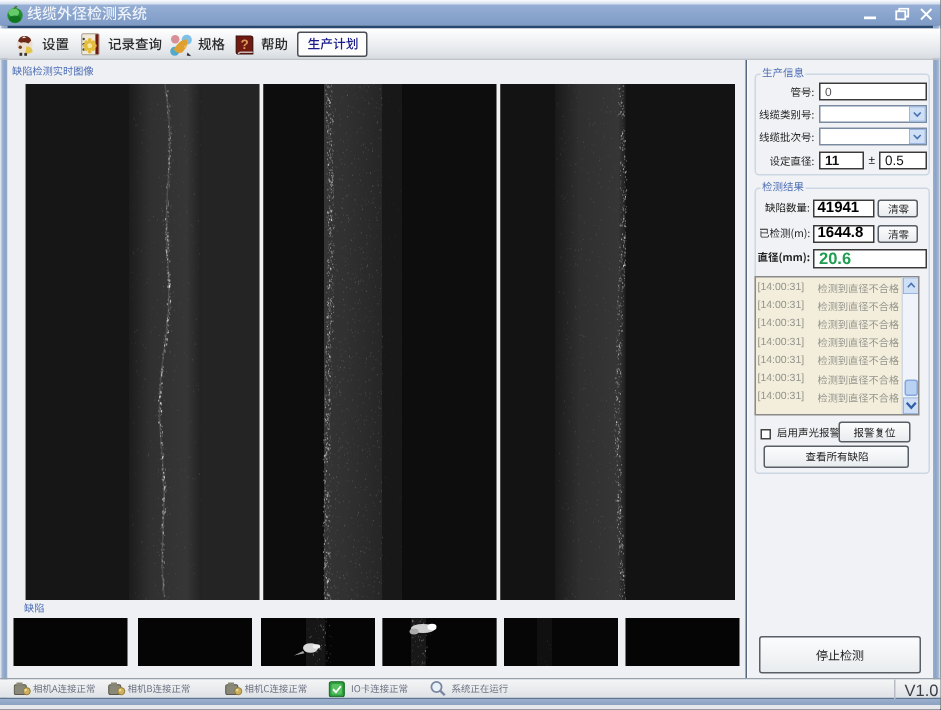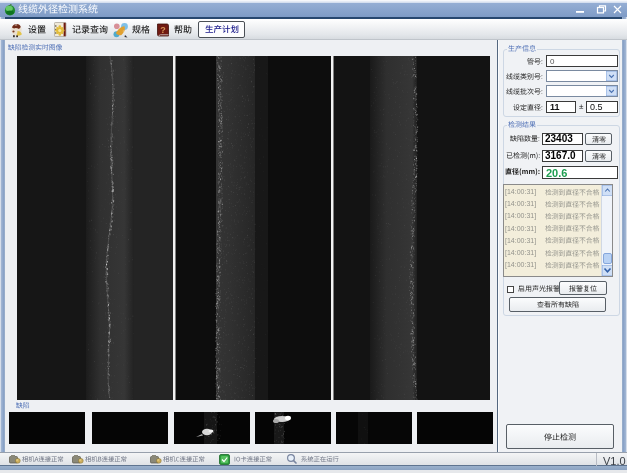--- a/index.html
+++ b/index.html
@@ -385,32 +385,32 @@
   </div>
 <div style="position:absolute;left:503px;top:125px;width:117px;height:191px;border:1px solid #cdd7e4;border-radius:3px;"></div>
 <div style="position:absolute;left:507px;top:121px;width:30.0px;height:8px;background:#f0f2f5;"></div>
 <div style="position:absolute;left:508px;top:121px"><svg width="28.0" height="7" viewBox="0 0 4000 1000" style="vertical-align:top;margin-top:0px;margin-left:0px;overflow:visible">
       <path transform="translate(0,860)" d="M468 -530V-465H807V-530ZM397 -355C425 -279 453 -179 461 -113L523 -131C514 -195 486 -294 456 -370ZM591 -383C609 -307 626 -208 631 -142L694 -153C688 -218 670 -315 650 -391ZM179 -840V-650H49V-580H172C145 -448 89 -293 33 -211C45 -193 63 -160 71 -138C111 -200 149 -300 179 -404V79H248V-442C274 -393 303 -335 316 -304L361 -357C346 -387 271 -505 248 -539V-580H352V-650H248V-840ZM624 -847C556 -706 437 -579 311 -502C325 -487 347 -455 356 -440C458 -511 558 -611 634 -726C711 -626 826 -518 927 -451C935 -471 952 -501 966 -519C864 -579 739 -689 670 -786L690 -823ZM343 -35V32H938V-35H754C806 -129 866 -265 908 -373L842 -391C807 -284 744 -131 690 -35Z M1486 -92C1537 -42 1596 28 1624 73L1673 39C1644 -4 1584 -72 1533 -121ZM1312 -782V-154H1371V-724H1588V-157H1649V-782ZM1867 -827V-7C1867 8 1861 13 1847 13C1833 14 1786 14 1733 13C1742 31 1752 60 1755 76C1825 77 1868 75 1894 64C1919 53 1929 34 1929 -7V-827ZM1730 -750V-151H1790V-750ZM1446 -653V-299C1446 -178 1426 -53 1259 32C1270 41 1289 66 1296 78C1476 -13 1504 -164 1504 -298V-653ZM1081 -776C1137 -745 1209 -697 1243 -665L1289 -726C1253 -756 1180 -800 1126 -829ZM1038 -506C1093 -475 1166 -430 1202 -400L1247 -460C1209 -489 1135 -532 1081 -560ZM1058 27 1126 67C1168 -25 1218 -148 1254 -253L1194 -292C1154 -180 1098 -50 1058 27Z M2035 -53 2048 24C2147 2 2280 -26 2406 -55L2400 -124C2266 -97 2128 -68 2035 -53ZM2056 -427C2071 -434 2096 -439 2223 -454C2178 -391 2136 -341 2117 -322C2084 -286 2061 -262 2038 -257C2047 -237 2059 -200 2063 -184C2087 -197 2123 -205 2402 -256C2400 -272 2397 -302 2398 -322L2175 -286C2256 -373 2335 -479 2403 -587L2334 -629C2315 -593 2293 -557 2270 -522L2137 -511C2196 -594 2254 -700 2299 -802L2222 -834C2182 -717 2110 -593 2087 -561C2066 -529 2048 -506 2030 -502C2039 -481 2052 -443 2056 -427ZM2639 -841V-706H2408V-634H2639V-478H2433V-406H2926V-478H2716V-634H2943V-706H2716V-841ZM2459 -304V79H2532V36H2826V75H2901V-304ZM2532 -32V-236H2826V-32Z M3159 -792V-394H3461V-309H3062V-240H3400C3310 -144 3167 -58 3036 -15C3053 1 3076 28 3088 47C3220 -3 3364 -98 3461 -208V80H3540V-213C3639 -106 3785 -9 3914 42C3925 23 3949 -5 3965 -21C3839 -63 3694 -148 3601 -240H3939V-309H3540V-394H3848V-792ZM3236 -563H3461V-459H3236ZM3540 -563H3767V-459H3540ZM3236 -727H3461V-625H3236ZM3540 -727H3767V-625H3540Z" fill="#4a6cb4"></path>
     </svg></div>
 <div style="position:absolute;left:510.1px;top:135px"><svg width="29.9" height="7" viewBox="0 0 4278 1000" style="vertical-align:top;margin-top:0px;margin-left:0px;overflow:visible">
       <path transform="translate(0,860)" d="M814 -390H701C703 -426 704 -461 704 -497V-609H814ZM632 -840V-680H485V-609H632V-497C632 -461 631 -425 628 -390H468V-320H620C598 -190 540 -68 389 27C406 39 432 65 444 81C590 -13 655 -133 683 -261C730 -110 806 13 916 82C929 62 953 34 971 19C857 -44 779 -171 738 -320H961V-390H885V-680H704V-840ZM123 -842C107 -733 77 -621 35 -546C53 -538 86 -520 100 -509C120 -547 138 -595 154 -647H220V-498H42V-430H220V-132H135V-361H72V22H135V-64H377V-15H441V-361H377V-132H290V-430H459V-498H290V-647H445V-716H173C182 -752 190 -790 196 -827Z M1608 -467C1580 -441 1534 -412 1488 -388L1435 -405V79H1505V37H1848V76H1919V-395H1694V-332H1848V-215H1701V-153H1848V-27H1505V-153H1638V-215H1505V-333C1562 -358 1624 -389 1671 -422ZM1556 -840C1523 -697 1460 -574 1366 -497C1383 -485 1414 -462 1426 -449C1489 -506 1542 -585 1581 -678H1836C1825 -587 1813 -547 1799 -534C1792 -526 1783 -525 1769 -525C1754 -525 1718 -525 1679 -529C1689 -511 1697 -483 1698 -463C1739 -461 1779 -460 1799 -463C1825 -464 1841 -470 1856 -486C1881 -511 1896 -572 1911 -715C1912 -724 1914 -744 1914 -744H1606C1615 -771 1622 -798 1629 -827ZM1082 -797V80H1153V-729H1287C1265 -661 1236 -570 1206 -497C1278 -419 1297 -352 1297 -298C1297 -268 1291 -242 1276 -230C1267 -224 1256 -222 1244 -221C1228 -220 1209 -221 1186 -223C1197 -203 1204 -173 1205 -155C1228 -153 1253 -154 1273 -156C1294 -159 1312 -165 1326 -174C1354 -194 1366 -236 1366 -290C1366 -352 1349 -423 1275 -506C1309 -585 1347 -687 1376 -770L1326 -800L1314 -797Z M2438 -821C2420 -781 2388 -723 2362 -688L2413 -663C2440 -696 2473 -747 2503 -793ZM2083 -793C2110 -751 2136 -696 2145 -661L2205 -687C2195 -723 2168 -777 2139 -816ZM2629 -841C2601 -663 2548 -494 2464 -389C2481 -377 2513 -351 2525 -338C2552 -374 2577 -417 2598 -464C2621 -361 2650 -267 2689 -185C2639 -109 2573 -49 2486 -3C2455 -26 2415 -51 2371 -75C2406 -121 2429 -176 2442 -244H2531V-306H2262L2296 -377L2278 -381H2322V-531C2371 -495 2433 -446 2459 -422L2501 -476C2474 -496 2365 -565 2322 -590V-594H2527V-656H2322V-841H2252V-656H2045V-594H2232C2183 -528 2106 -466 2034 -435C2049 -421 2066 -395 2075 -378C2136 -412 2202 -467 2252 -527V-387L2225 -393L2184 -306H2039V-244H2153C2126 -191 2098 -140 2076 -102L2142 -79L2157 -106C2191 -92 2224 -77 2256 -60C2204 -23 2134 2 2042 17C2055 33 2070 60 2075 80C2183 57 2263 24 2322 -25C2368 2 2408 29 2439 55L2463 30C2476 47 2490 70 2496 83C2594 32 2670 -32 2729 -111C2778 -30 2839 35 2916 80C2928 59 2952 30 2970 15C2889 -27 2825 -96 2775 -182C2836 -290 2874 -423 2899 -586H2960V-656H2666C2681 -712 2694 -770 2704 -830ZM2231 -244H2370C2357 -190 2337 -145 2307 -109C2268 -128 2228 -146 2187 -161ZM2646 -586H2821C2803 -461 2776 -354 2734 -265C2693 -359 2664 -469 2646 -586Z M3250 -665H3747V-610H3250ZM3250 -763H3747V-709H3250ZM3177 -808V-565H3822V-808ZM3052 -522V-465H3949V-522ZM3230 -273H3462V-215H3230ZM3535 -273H3777V-215H3535ZM3230 -373H3462V-317H3230ZM3535 -373H3777V-317H3535ZM3047 -3V55H3955V-3H3535V-61H3873V-114H3535V-169H3851V-420H3159V-169H3462V-114H3131V-61H3462V-3Z M4139 -390C4175 -390 4205 -418 4205 -460C4205 -501 4175 -530 4139 -530C4102 -530 4073 -501 4073 -460C4073 -418 4102 -390 4139 -390ZM4139 13C4175 13 4205 -15 4205 -56C4205 -98 4175 -126 4139 -126C4102 -126 4073 -98 4073 -56C4073 -15 4102 13 4139 13Z" fill="#222"></path>
     </svg></div>
 <div style="position:absolute;left:542px;top:133px;width:41px;height:12px;background:#fff;border:1px solid #3a3a3a;">
-    <div style="font-size:10px;font-weight:bold;color:#000;padding:0 0 0 2px;line-height:10px">23403</div>
+    <div style="font-size:10px;font-weight:bold;color:#000;padding:0 0 0 2px;line-height:10px">41941</div>
   </div>
 <div class="btn" style="left:585px;top:133px;width:27px;height:12px;">
     <svg width="14.0" height="7" viewBox="0 0 2000 1000" style="vertical-align:top;margin-top:0px;margin-left:0px;overflow:visible">
       <path transform="translate(0,860)" d="M88 -777C152 -748 229 -700 266 -663L310 -725C271 -760 193 -804 129 -831ZM38 -506C103 -478 181 -433 220 -399L263 -462C223 -495 143 -538 79 -562ZM67 18 132 66C187 -28 253 -154 303 -260L246 -307C191 -192 118 -60 67 18ZM472 -232H812V-156H472ZM472 -286V-359H812V-286ZM592 -840V-776H343V-718H592V-656H367V-601H592V-532H310V-474H961V-532H666V-601H904V-656H666V-718H929V-776H666V-840ZM402 -417V78H472V-102H812V-5C812 7 808 11 794 12C781 13 733 13 682 11C691 29 701 57 704 76C775 76 820 75 848 65C877 54 884 34 884 -4V-417Z M1193 -581V-534H1410V-581ZM1171 -481V-432H1411V-481ZM1584 -481V-432H1831V-481ZM1584 -581V-534H1806V-581ZM1076 -686V-511H1144V-634H1460V-479H1534V-634H1855V-511H1925V-686H1534V-743H1865V-800H1134V-743H1460V-686ZM1318 -288V-245H1684V-288C1764 -250 1852 -219 1929 -201C1938 -218 1953 -245 1968 -262C1813 -293 1640 -363 1526 -461H1458C1372 -375 1207 -294 1037 -250C1049 -236 1064 -210 1071 -192C1156 -217 1242 -250 1318 -288ZM1496 -405C1540 -367 1599 -330 1664 -298H1337C1401 -332 1456 -368 1496 -405ZM1151 -182V-128H1393V80H1465V-128H1742V-45C1742 -33 1738 -30 1724 -29C1710 -29 1665 -28 1608 -30C1618 -12 1630 11 1634 30C1704 30 1749 30 1778 20C1808 10 1815 -8 1815 -44V-182Z" fill="#222"></path>
     </svg>
   </div>
 <div style="position:absolute;left:505.8px;top:152px"><svg width="34.2" height="7" viewBox="0 0 4880 1000" style="vertical-align:top;margin-top:0px;margin-left:0px;overflow:visible">
       <path transform="translate(0,860)" d="M93 -778V-703H747V-440H222V-605H146V-102C146 22 197 52 359 52C397 52 695 52 735 52C900 52 933 -3 952 -187C930 -191 896 -204 876 -218C862 -57 845 -22 736 -22C668 -22 408 -22 355 -22C245 -22 222 -37 222 -101V-366H747V-316H825V-778Z M1468 -530V-465H1807V-530ZM1397 -355C1425 -279 1453 -179 1461 -113L1523 -131C1514 -195 1486 -294 1456 -370ZM1591 -383C1609 -307 1626 -208 1631 -142L1694 -153C1688 -218 1670 -315 1650 -391ZM1179 -840V-650H1049V-580H1172C1145 -448 1089 -293 1033 -211C1045 -193 1063 -160 1071 -138C1111 -200 1149 -300 1179 -404V79H1248V-442C1274 -393 1303 -335 1316 -304L1361 -357C1346 -387 1271 -505 1248 -539V-580H1352V-650H1248V-840ZM1624 -847C1556 -706 1437 -579 1311 -502C1325 -487 1347 -455 1356 -440C1458 -511 1558 -611 1634 -726C1711 -626 1826 -518 1927 -451C1935 -471 1952 -501 1966 -519C1864 -579 1739 -689 1670 -786L1690 -823ZM1343 -35V32H1938V-35H1754C1806 -129 1866 -265 1908 -373L1842 -391C1807 -284 1744 -131 1690 -35Z M2486 -92C2537 -42 2596 28 2624 73L2673 39C2644 -4 2584 -72 2533 -121ZM2312 -782V-154H2371V-724H2588V-157H2649V-782ZM2867 -827V-7C2867 8 2861 13 2847 13C2833 14 2786 14 2733 13C2742 31 2752 60 2755 76C2825 77 2868 75 2894 64C2919 53 2929 34 2929 -7V-827ZM2730 -750V-151H2790V-750ZM2446 -653V-299C2446 -178 2426 -53 2259 32C2270 41 2289 66 2296 78C2476 -13 2504 -164 2504 -298V-653ZM2081 -776C2137 -745 2209 -697 2243 -665L2289 -726C2253 -756 2180 -800 2126 -829ZM2038 -506C2093 -475 2166 -430 2202 -400L2247 -460C2209 -489 2135 -532 2081 -560ZM2058 27 2126 67C2168 -25 2218 -148 2254 -253L2194 -292C2154 -180 2098 -50 2058 27Z M3239 196 3295 171C3209 29 3168 -141 3168 -311C3168 -480 3209 -649 3295 -792L3239 -818C3147 -668 3092 -507 3092 -311C3092 -114 3147 47 3239 196Z M3430 0H3522V-394C3571 -450 3617 -477 3658 -477C3727 -477 3759 -434 3759 -332V0H3850V-394C3901 -450 3945 -477 3987 -477C4056 -477 4088 -434 4088 -332V0H4179V-344C4179 -482 4126 -557 4015 -557C3948 -557 3892 -514 3835 -453C3813 -517 3769 -557 3685 -557C3620 -557 3564 -516 3516 -464H3514L3505 -543H3430Z M4363 196C4455 47 4510 -114 4510 -311C4510 -507 4455 -668 4363 -818L4306 -792C4392 -649 4435 -480 4435 -311C4435 -141 4392 29 4306 171Z M4741 -390C4777 -390 4807 -418 4807 -460C4807 -501 4777 -530 4741 -530C4704 -530 4675 -501 4675 -460C4675 -418 4704 -390 4741 -390ZM4741 13C4777 13 4807 -15 4807 -56C4807 -98 4777 -126 4741 -126C4704 -126 4675 -98 4675 -56C4675 -15 4704 13 4741 13Z" fill="#222"></path>
     </svg></div>
 <div style="position:absolute;left:542px;top:150px;width:41px;height:12px;background:#fff;border:1px solid #3a3a3a;">
-    <div style="font-size:10px;font-weight:bold;color:#000;padding:0 0 0 2px;line-height:10px">3167.0</div>
+    <div style="font-size:10px;font-weight:bold;color:#000;padding:0 0 0 2px;line-height:10px">1644.8</div>
   </div>
 <div class="btn" style="left:585px;top:150px;width:27px;height:12px;">
     <svg width="14.0" height="7" viewBox="0 0 2000 1000" style="vertical-align:top;margin-top:0px;margin-left:0px;overflow:visible">
       <path transform="translate(0,860)" d="M88 -777C152 -748 229 -700 266 -663L310 -725C271 -760 193 -804 129 -831ZM38 -506C103 -478 181 -433 220 -399L263 -462C223 -495 143 -538 79 -562ZM67 18 132 66C187 -28 253 -154 303 -260L246 -307C191 -192 118 -60 67 18ZM472 -232H812V-156H472ZM472 -286V-359H812V-286ZM592 -840V-776H343V-718H592V-656H367V-601H592V-532H310V-474H961V-532H666V-601H904V-656H666V-718H929V-776H666V-840ZM402 -417V78H472V-102H812V-5C812 7 808 11 794 12C781 13 733 13 682 11C691 29 701 57 704 76C775 76 820 75 848 65C877 54 884 34 884 -4V-417Z M1193 -581V-534H1410V-581ZM1171 -481V-432H1411V-481ZM1584 -481V-432H1831V-481ZM1584 -581V-534H1806V-581ZM1076 -686V-511H1144V-634H1460V-479H1534V-634H1855V-511H1925V-686H1534V-743H1865V-800H1134V-743H1460V-686ZM1318 -288V-245H1684V-288C1764 -250 1852 -219 1929 -201C1938 -218 1953 -245 1968 -262C1813 -293 1640 -363 1526 -461H1458C1372 -375 1207 -294 1037 -250C1049 -236 1064 -210 1071 -192C1156 -217 1242 -250 1318 -288ZM1496 -405C1540 -367 1599 -330 1664 -298H1337C1401 -332 1456 -368 1496 -405ZM1151 -182V-128H1393V80H1465V-128H1742V-45C1742 -33 1738 -30 1724 -29C1710 -29 1665 -28 1608 -30C1618 -12 1630 11 1634 30C1704 30 1749 30 1778 20C1808 10 1815 -8 1815 -44V-182Z" fill="#222"></path>
     </svg>
   </div>
 <div style="position:absolute;left:504.9px;top:168px"><svg width="35.1" height="7" viewBox="0 0 5009 1000" style="vertical-align:top;margin-top:0px;margin-left:0px;overflow:visible">
       <path transform="translate(0,860)" d="M415 -389H724V-339H415ZM415 -260H724V-208H415ZM415 -518H724V-468H415ZM102 -572V91H221V45H957V-66H221V-572ZM453 -853C452 -827 451 -798 449 -768H56V-658H437L429 -602H302V-124H843V-602H553L564 -658H946V-768H582L594 -849Z M1239 -849C1196 -781 1106 -698 1027 -650C1046 -625 1074 -575 1087 -548C1182 -610 1286 -709 1353 -803ZM1770 -702C1741 -653 1704 -610 1660 -573C1613 -611 1575 -654 1547 -702ZM1389 -800V-702H1529L1444 -673C1478 -612 1520 -557 1570 -510C1499 -469 1417 -440 1329 -421C1350 -398 1375 -354 1387 -326C1487 -352 1579 -389 1659 -439C1732 -390 1817 -353 1912 -329C1927 -359 1960 -405 1986 -429C1900 -446 1822 -474 1754 -511C1828 -579 1886 -664 1923 -773L1849 -805L1829 -800ZM1395 -253V-151H1601V-44H1337V61H1966V-44H1718V-151H1916V-253H1718V-359H1601V-253ZM1271 -638C1210 -538 1109 -438 1017 -375C1037 -348 1070 -286 1081 -260C1110 -282 1140 -308 1169 -337V89H1285V-464C1319 -507 1351 -551 1377 -594Z M2235 202 2326 163C2242 17 2204 -151 2204 -315C2204 -479 2242 -648 2326 -794L2235 -833C2140 -678 2085 -515 2085 -315C2085 -115 2140 48 2235 202Z M2457 0H2604V-385C2643 -428 2679 -448 2711 -448C2765 -448 2790 -418 2790 -331V0H2936V-385C2976 -428 3012 -448 3044 -448C3097 -448 3122 -418 3122 -331V0H3268V-349C3268 -490 3214 -574 3095 -574C3023 -574 2968 -530 2916 -476C2890 -538 2843 -574 2763 -574C2690 -574 2638 -534 2591 -485H2588L2577 -560H2457Z M3421 0H3568V-385C3607 -428 3643 -448 3675 -448C3729 -448 3754 -418 3754 -331V0H3900V-385C3940 -428 3976 -448 4008 -448C4061 -448 4086 -418 4086 -331V0H4232V-349C4232 -490 4178 -574 4059 -574C3987 -574 3932 -530 3880 -476C3854 -538 3807 -574 3727 -574C3654 -574 3602 -534 3555 -485H3552L3541 -560H3421Z M4449 202C4544 48 4599 -115 4599 -315C4599 -515 4544 -678 4449 -833L4358 -794C4442 -648 4480 -479 4480 -315C4480 -151 4442 17 4358 163Z M4847 -366C4899 -366 4938 -407 4938 -461C4938 -516 4899 -557 4847 -557C4794 -557 4755 -516 4755 -461C4755 -407 4794 -366 4847 -366ZM4847 14C4899 14 4938 -28 4938 -82C4938 -137 4899 -178 4847 -178C4794 -178 4755 -137 4755 -82C4755 -28 4794 14 4847 14Z" fill="#222"></path>
     </svg></div>
 <div style="position:absolute;left:542px;top:166px;width:76px;height:13px;background:#fff;border:1px solid #3a3a3a;">

